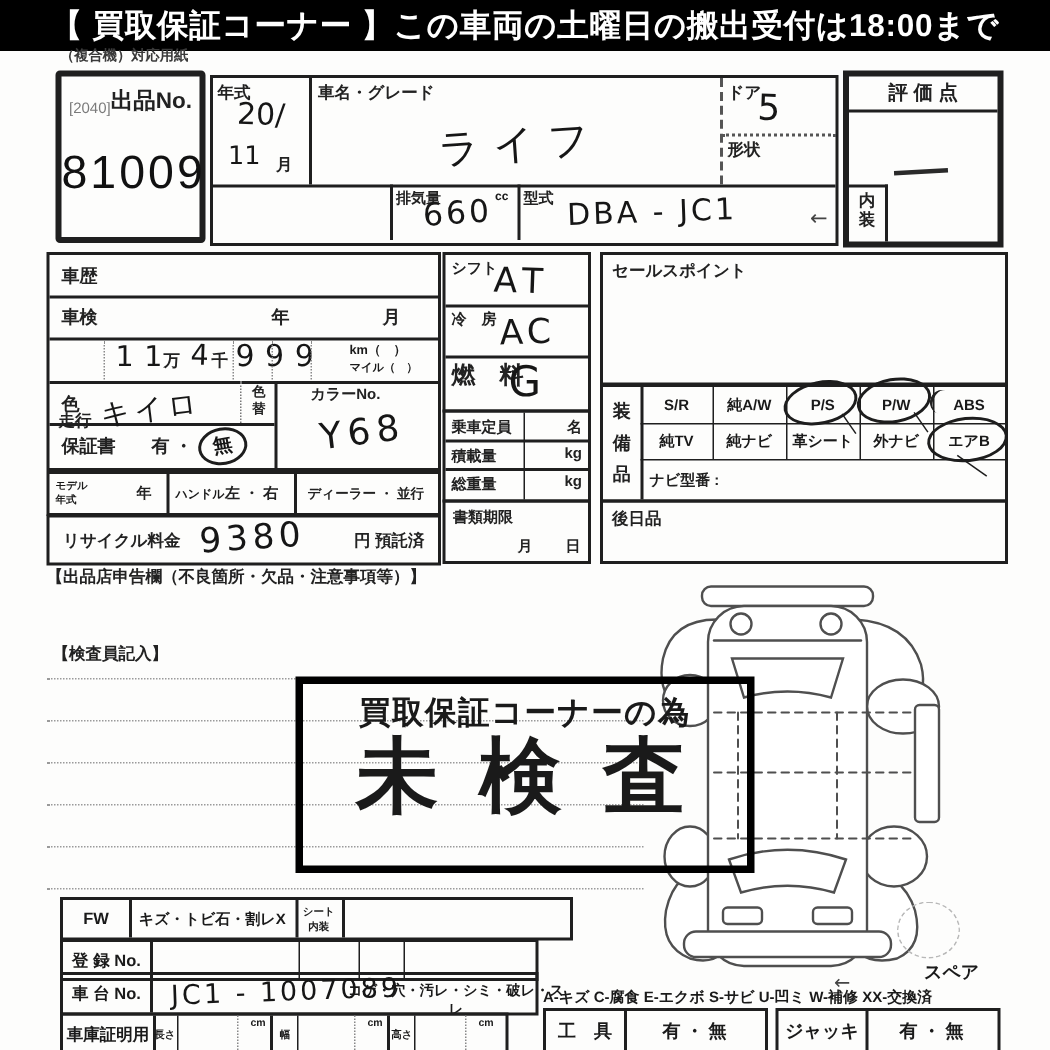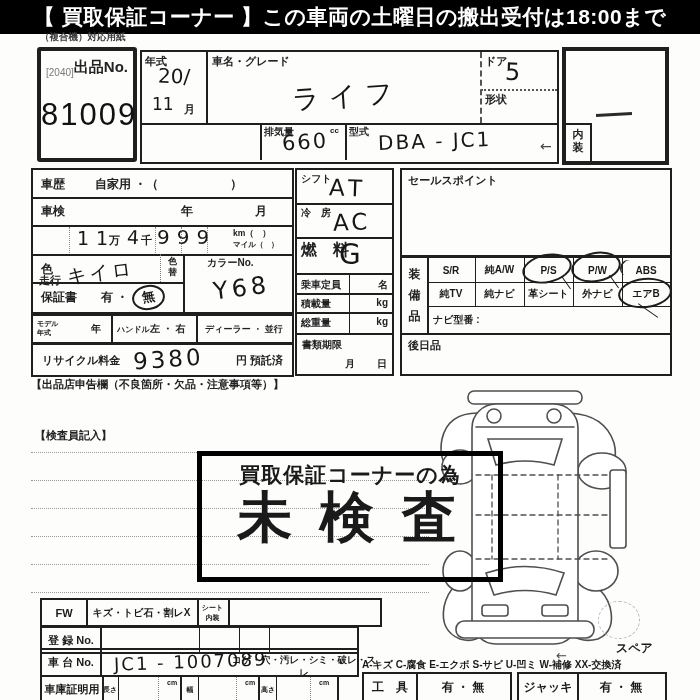--- a/index.html
+++ b/index.html
@@ -58,34 +58,34 @@
 
   <div class="abs lbl" style="left:122px;top:73px;font-size:10px;">排気量</div>
   <div class="abs" style="left:188px;top:74px;font-size:8px;font-weight:bold;">cc</div>
   <div class="abs hw r1" style="left:140px;top:78px;font-size:21px;letter-spacing:2px;">660</div>
   <div class="abs lbl" style="left:207px;top:73px;font-size:10px;">型式</div>
   <div class="abs hw r4" style="left:236px;top:77px;font-size:20px;letter-spacing:2px;">DBA - JC1</div>
 </div>
 <div class="abs hw" style="left:540px;top:138px;font-size:14px;color:#444;">←</div>
 
 <div class="box thick" style="left:562px;top:47px;width:99px;height:110px;">
+  <div class="abs cell-center lbl" style="left:0;top:0;width:100%;height:22px;border-bottom:2px solid #1f1f1f;font-size:13px;">評 価 点</div>
   <div class="abs" style="left:30px;top:62px;width:36px;height:3px;background:#2a2a2a;transform:rotate(-3deg);"></div>
   <div class="abs" style="left:0;bottom:0;width:24px;height:36px;border-top:2px solid #1f1f1f;border-right:2px solid #1f1f1f;">
     <div class="vtext lbl" style="width:13px;margin:3px auto 0;font-size:11px;line-height:13px;">内装</div>
   </div>
 </div>
 
 <div class="box" style="left:31px;top:168px;width:259px;height:142px;">
   <div class="abs" style="left:0;top:27px;width:100%;border-top:2px solid #1f1f1f;"></div>
   <div class="abs" style="left:0;top:55px;width:100%;border-top:2px solid #1f1f1f;"></div>
   <div class="abs" style="left:0;top:84px;width:100%;border-top:2px solid #1f1f1f;"></div>
   <div class="abs" style="left:0;top:112px;width:150px;border-top:2px solid #1f1f1f;"></div>
 
   <div class="abs lbl" style="left:8px;top:6px;font-size:12px;">車歴</div>
-  <div class="abs lbl" style="left:62px;top:6px;font-size:12px;">自家用 ・（　　　　　　）</div>
 
   <div class="abs lbl" style="left:8px;top:33px;font-size:12px;">車検</div>
   <div class="abs lbl" style="left:148px;top:33px;font-size:12px;">年</div>
   <div class="abs lbl" style="left:222px;top:33px;font-size:12px;">月</div>
 
   <div class="abs lbl" style="left:6px;top:63px;font-size:11px;margin-top:40px;">走行</div>
   <div class="dotsep" style="left:36px;top:57px;height:26px;"></div>
   <div class="abs hw" style="left:44px;top:57px;font-size:19px;letter-spacing:7px;">11</div>
   <div class="abs lbl" style="left:76px;top:63px;font-size:11px;">万</div>
   <div class="abs hw r2" style="left:94px;top:56px;font-size:19px;">4</div>

